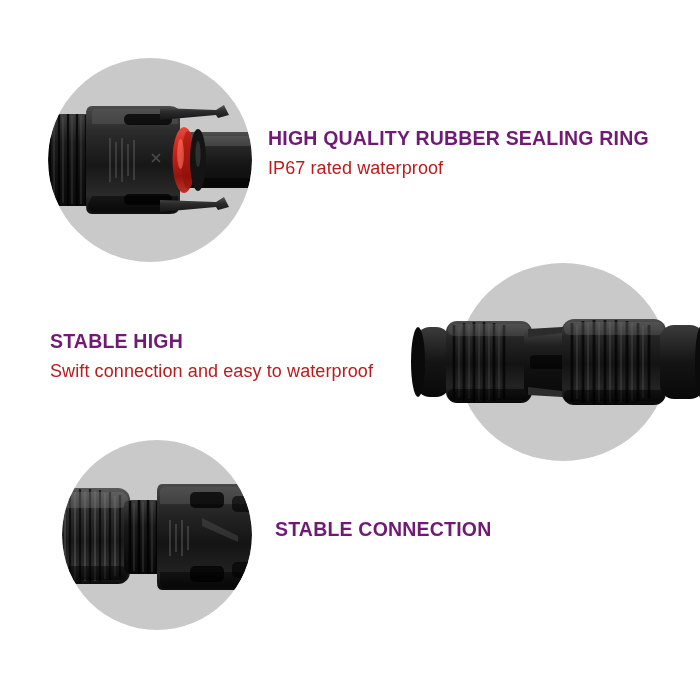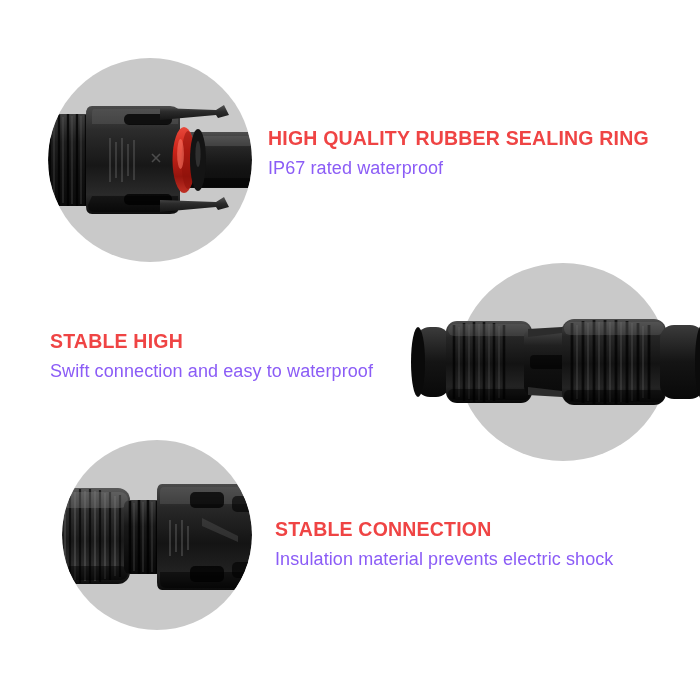--- a/index.html
+++ b/index.html
@@ -44,29 +44,29 @@
   #circle-secure   { left: 62px;  top: 440px; width: 190px; height: 190px; }
 
   .stage {
     position: absolute;
     inset: 0;
   }
 
   
   .feature-text { position: absolute; }
   .feature-head {
-    color: #ef4444;
+    color: #701a75;
     font-size: 19.5px;
     font-weight: bold;
     letter-spacing: 0.2px;
     white-space: nowrap;
     line-height: 1.15;
   }
   .feature-sub {
-    color: #8b5cf6;
+    color: #b91c1c;
     font-size: 18px;
     font-weight: normal;
     letter-spacing: 0.1px;
     white-space: nowrap;
     line-height: 1.2;
     margin-top: 9px;
   }
 
   #text-sealing { left: 268px; top: 127px; }
   #text-lock    { left: 50px;  top: 330px; }
@@ -364,16 +364,15 @@
           </g>
 
           <path d="M140 78 L176 96 L176 102 L140 86 Z" fill="#6a6a6a" opacity="0.3"></path>
         </g>
       </g>
     </svg>
   </div>
 
   <div class="feature-text" id="text-secure">
     <div class="feature-head">STABLE CONNECTION</div>
-    <div class="feature-sub">Insulation material prevents electric shock</div>
   </div>
 
 </div>
 
 </body></html>

